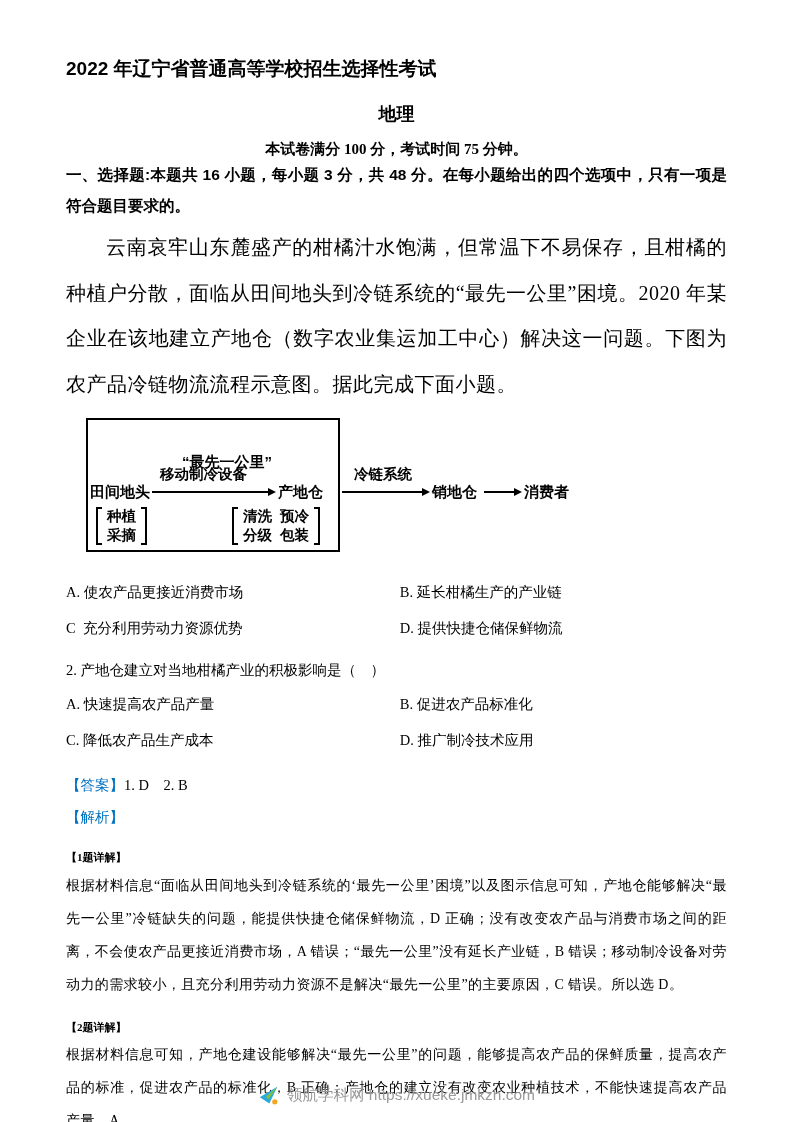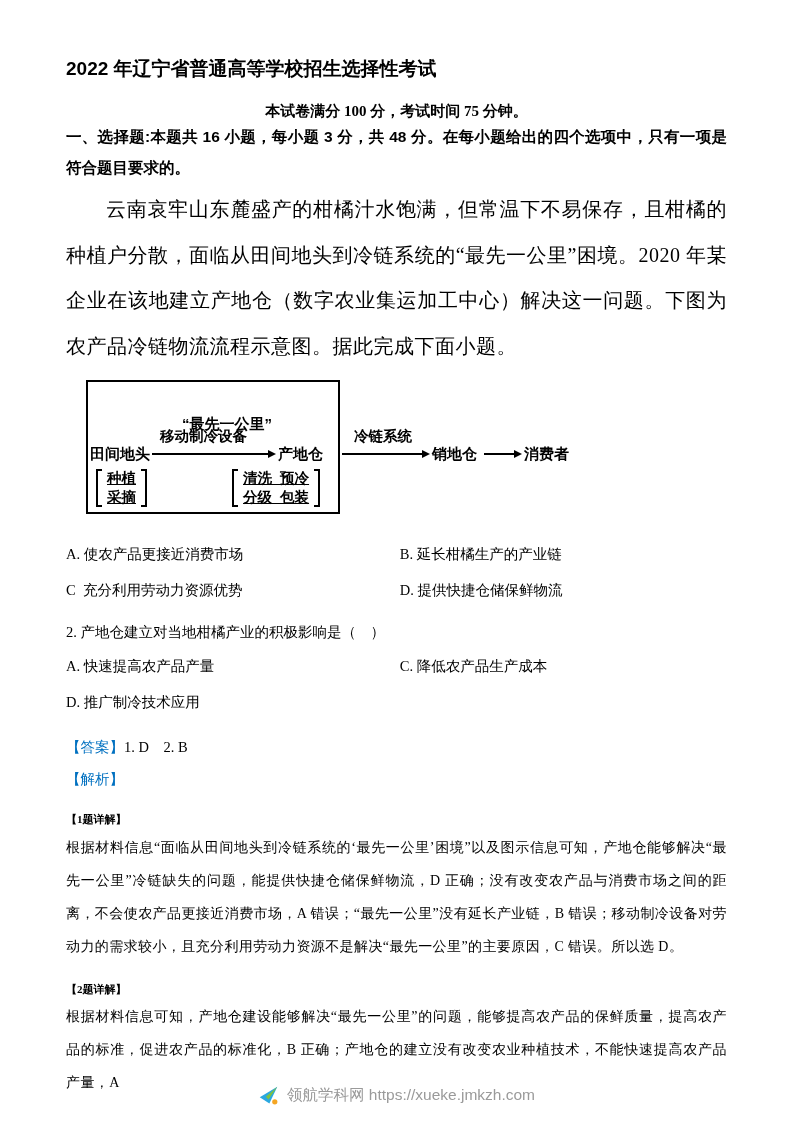--- a/index.html
+++ b/index.html
@@ -55,21 +55,21 @@
   }
   .a1 { left:86px; top:76px; width:122px; }
   .a2 { left:276px; top:76px; width:86px; }
   .a3 { left:418px; top:76px; width:36px; }
   .bracket { position:absolute; display:flex; align-items:stretch; }
   .b-field { left:30px; top:92px; }
   .b-wh { left:166px; top:92px; }
   .br { width:6px; }
   .br.l { border:2px solid #000; border-right:none; }
   .br.r { border:2px solid #000; border-left:none; }
-  .br-content { display:flex; flex-direction:column; padding:0 5px; line-height:19px; text-align:center; white-space:pre; font-size:14.5px;text-decoration:underline; }
+  .br-content { display:flex; flex-direction:column; padding:0 5px; line-height:19px; text-align:center; white-space:pre; font-size:14.5px; }
 
   
   .stem { font-size:14.5px; line-height:2.25; white-space:pre-wrap; }
   .opt-grid {
     display:grid; grid-template-columns: 50.5% 49.5%;
     font-size:14.5px; line-height:2.45; white-space:pre-wrap;
   }
   .q2 { margin-top:8px; }
 
   .answer-line { margin-top:12px; font-size:14.5px; line-height:2.2; white-space:pre-wrap; }
@@ -86,20 +86,21 @@
     font-family:"Liberation Sans","DejaVu Sans",sans-serif;
   }
   .logo { width:21px; height:21px; flex:0 0 auto; }
 </style>
 </head>
 <body>
 
 <div class="page">
 
   <h1 class="title">2022 年辽宁省普通高等学校招生选择性考试</h1>
+  <h2 class="subject">地理</h2>
   <div class="exam-info">本试卷满分 100 分，考试时间 75 分钟。</div>
 
   <p class="section-header">一、选择题:本题共 16 小题，每小题 3 分，共 48 分。在每小题给出的四个选项中，只有一项是符合题目要求的。</p>
 
   <p class="passage">云南哀牢山东麓盛产的柑橘汁水饱满，但常温下不易保存，且柑橘的种植户分散，面临从田间地头到冷链系统的“最先一公里”困境。2020 年某企业在该地建立产地仓（数字农业集运加工中心）解决这一问题。下图为农产品冷链物流流程示意图。据此完成下面小题。</p>
 
   <div class="diagram">
     <div class="dbox"></div>
     <div class="dbox-title">“最先一公里”</div>
 
@@ -139,20 +140,21 @@
       <span>B. 延长柑橘生产的产业链</span>
       <span>C  充分利用劳动力资源优势</span>
       <span>D. 提供快捷仓储保鲜物流</span>
     </div>
   </div>
 
   <div class="q2">
     <p class="stem">2. 产地仓建立对当地柑橘产业的积极影响是（    ）</p>
     <div class="opt-grid">
       <span>A. 快速提高农产品产量</span>
+      <span>B. 促进农产品标准化</span>
       <span>C. 降低农产品生产成本</span>
       <span>D. 推广制冷技术应用</span>
     </div>
   </div>
 
   <p class="answer-line"><span class="blue">【答案】</span><span>1. D    2. B</span></p>
 
   <p class="analysis-tag blue">【解析】</p>
 
   <p class="detail-head">【1题详解】</p>

